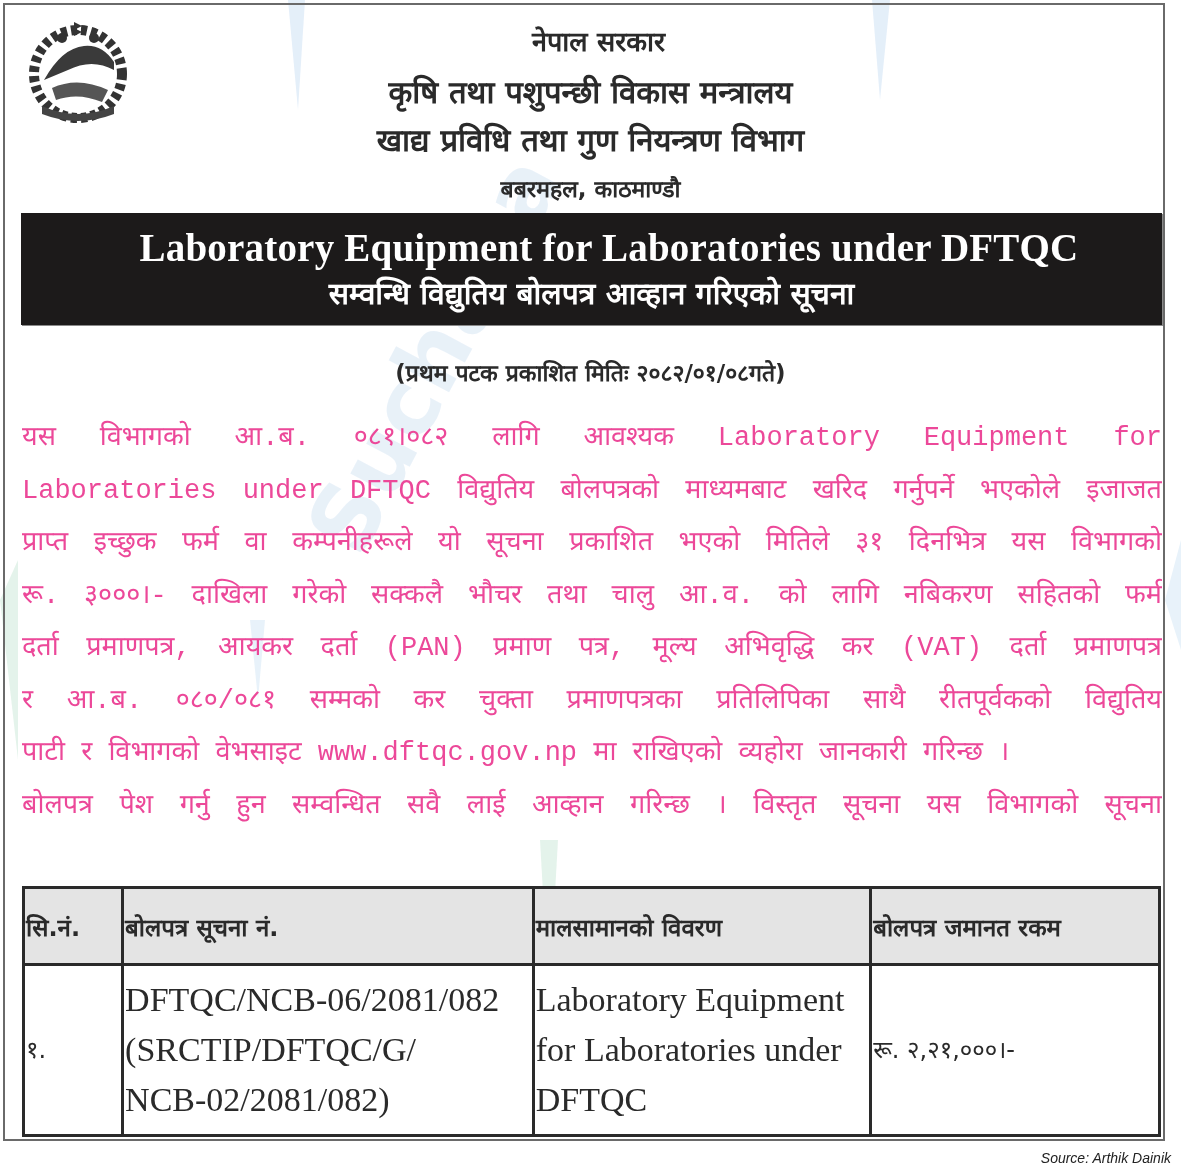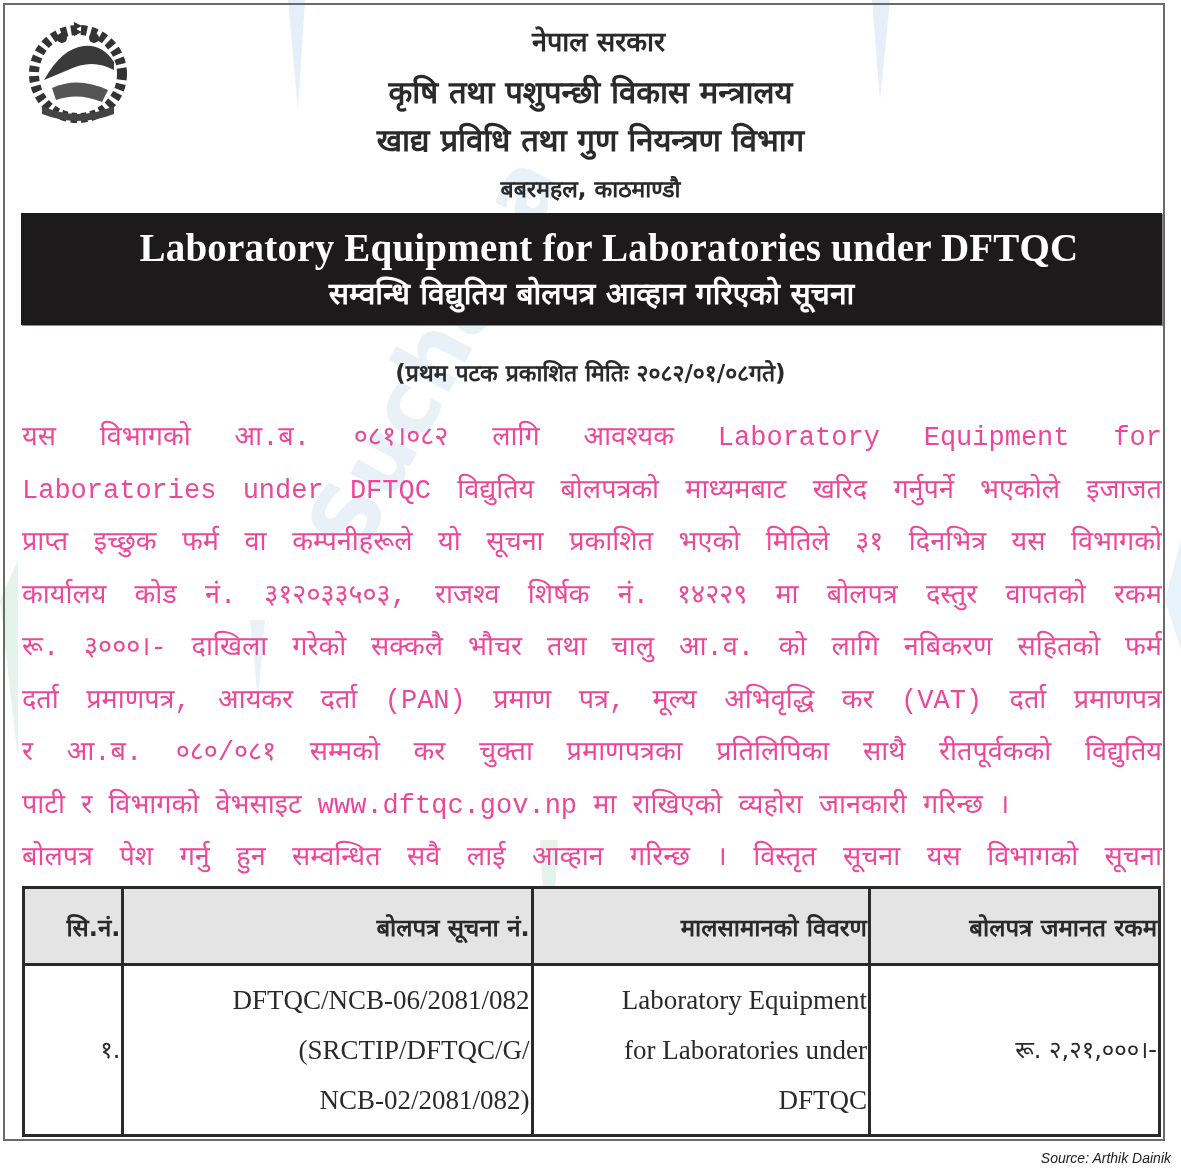--- a/index.html
+++ b/index.html
@@ -22,24 +22,24 @@
                 margin-top: 2px; }
   .pubdate { position: absolute; left: 0; width: 1181px; top: 356px; text-align: center;
              font-family: "DejaVu Sans", sans-serif; font-weight: bold; font-size: 23px; color: #2a2a2a; }
   .body-text { position: absolute; left: 22px; top: 412px; width: 1140px;
                font-family: Liberation Mono, monospace; font-size: 27px;
                line-height: 52.5px; text-align: justify; color: #ec4899; }
   .body-text .ln { display: block; text-align: justify; text-align-last: justify; white-space: nowrap; overflow: hidden; }
   .body-text .ln.last { text-align-last: left; }
   table.tender { position: absolute; left: 22px; top: 886px; width: 1139px; border-collapse: collapse;
                  font-family: "Liberation Serif", serif; color: #2a2a2a; }
-  table.tender th, table.tender td { border: 3px solid #2a2a2a; text-align: right; vertical-align: middle; }
+  table.tender th, table.tender td { border: 3px solid #2a2a2a; text-align: left; vertical-align: middle; }
   table.tender th { background: #e4e4e4; height: 72px; font-family: "DejaVu Sans", sans-serif;
                     font-weight: bold; font-size: 24px; }
-  table.tender td { height: 166px; font-size: 27px; line-height: 50px; background: #fff; }
+  table.tender td { height: 166px; font-size: 34px; line-height: 50px; background: #fff; }
   .c1 { width: 96px; } .c2 { width: 411px; } .c3 { width: 340px; } .c4 { width: 292px; }
   .source { position: absolute; right: 10px; top: 1150px; font-family: "Liberation Sans", sans-serif;
             font-style: italic; font-size: 14px; color: #222; }
   .wm { position: absolute; pointer-events: none; }
 </style>
 </head>
 <body>
 
 <svg class="wm" width="1181" height="1171" style="left:0;top:0;opacity:0.55">
   <polygon points="288,0 305,0 298,110" fill="#cfe2f5"></polygon>
@@ -72,21 +72,20 @@
   <div class="en">Laboratory Equipment for Laboratories under DFTQC</div>
   <div class="np">सम्वन्धि विद्युतिय बोलपत्र आव्हान गरिएको सूचना</div>
 </div>
 
 <div class="pubdate">(प्रथम पटक प्रकाशित मितिः २०८२/०१/०८गते)</div>
 
 <div class="body-text">
   <span class="ln">यस विभागको आ.ब. ०८१।०८२ लागि आवश्यक Laboratory Equipment for</span>
   <span class="ln">Laboratories under DFTQC विद्युतिय बोलपत्रको माध्यमबाट खरिद गर्नुपर्ने भएकोले इजाजत</span>
   <span class="ln">प्राप्त इच्छुक फर्म वा कम्पनीहरूले यो सूचना प्रकाशित भएको मितिले ३१ दिनभित्र यस विभागको</span>
-  <span class="ln">कार्यालय कोड नं. ३१२०३३५०३, राजश्व शिर्षक नं. १४२२९ मा बोलपत्र दस्तुर वापतको रकम</span>
   <span class="ln">रू. ३०००।- दाखिला गरेको सक्कलै भौचर तथा चालु आ.व. को लागि नबिकरण सहितको फर्म</span>
   <span class="ln">दर्ता प्रमाणपत्र, आयकर दर्ता (PAN) प्रमाण पत्र, मूल्य अभिवृद्धि कर (VAT) दर्ता प्रमाणपत्र</span>
   <span class="ln">र आ.ब. ०८०/०८१ सम्मको कर चुक्ता प्रमाणपत्रका प्रतिलिपिका साथै रीतपूर्वकको विद्युतिय</span>
   <span class="ln last">पाटी र विभागको वेभसाइट www.dftqc.gov.np मा राखिएको व्यहोरा जानकारी गरिन्छ ।</span>
   <span class="ln">बोलपत्र पेश गर्नु हुन सम्वन्धित सवै लाई आव्हान गरिन्छ । विस्तृत सूचना यस विभागको सूचना</span>
 </div>
 
 <table class="tender">
   <thead>
     <tr>

